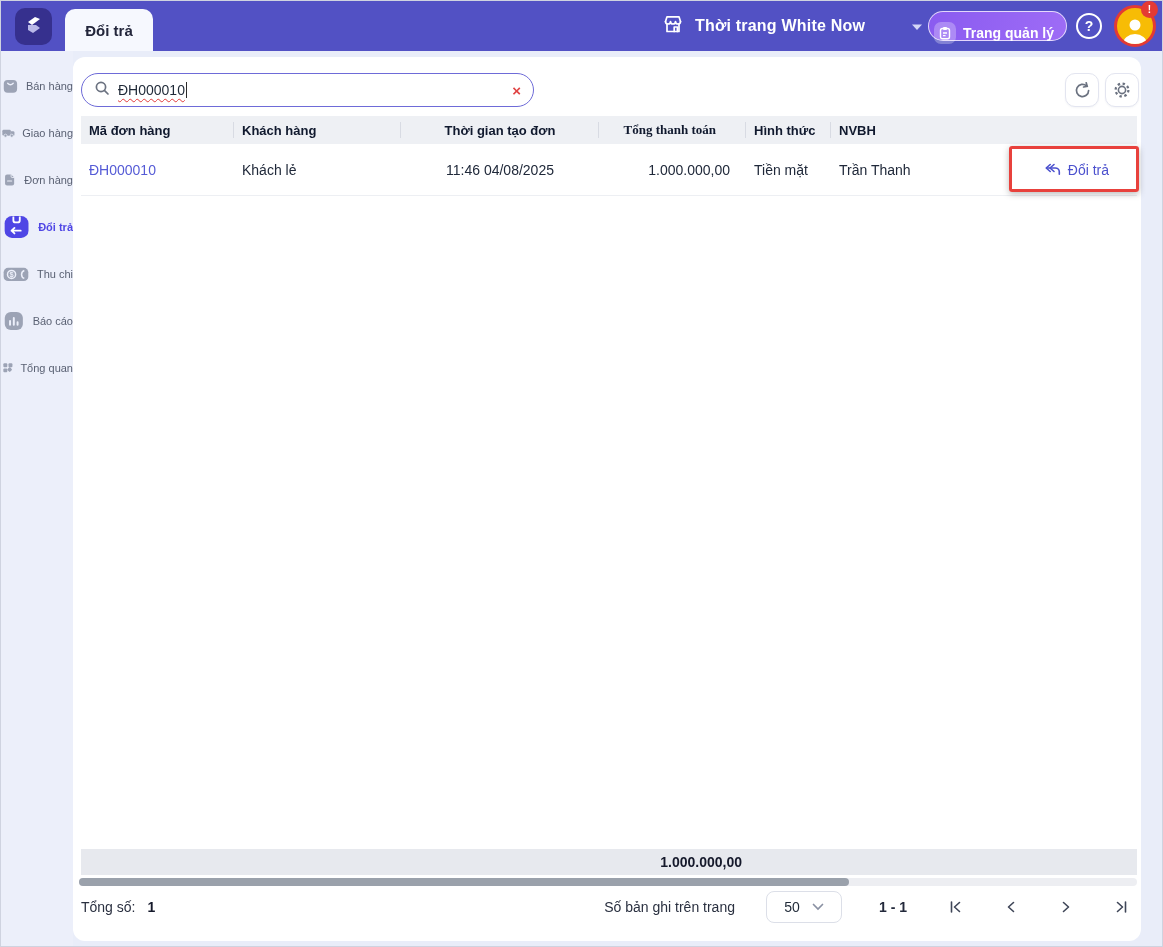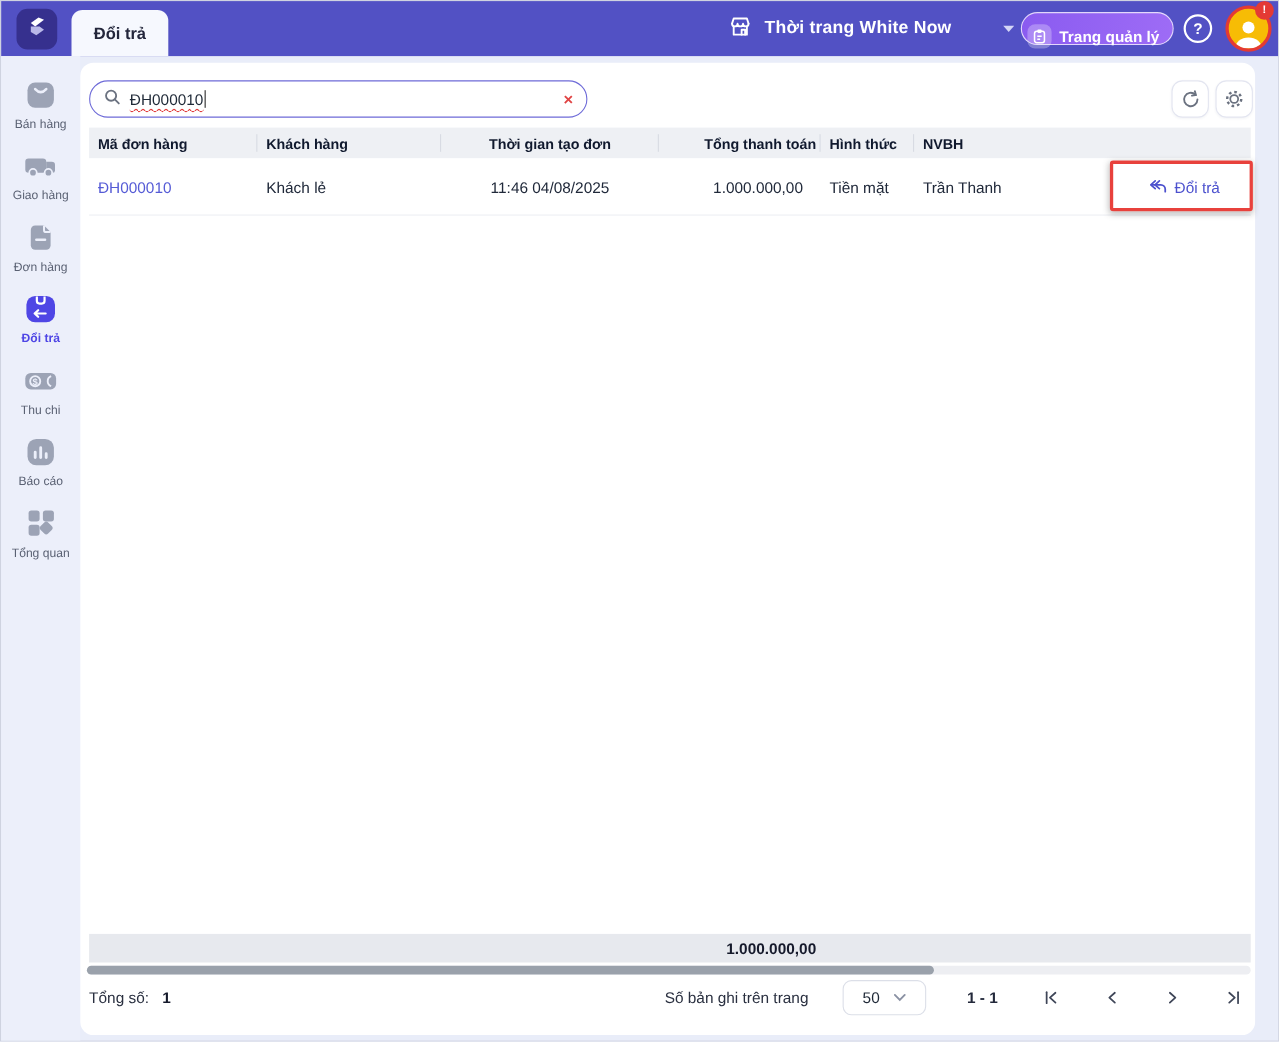--- a/index.html
+++ b/index.html
@@ -14,21 +14,21 @@
   .store-name { font-size:16px; font-weight:600; letter-spacing:.2px; }
   .store-caret { margin-left:36px; }
   .admin-btn { position:absolute; left:927px; top:10px; height:30px; padding:14px 12px 0 5px; border-radius:15px; border:1px solid rgba(255,255,255,.75); background:linear-gradient(100deg,#8A5BF0,#9E6CF6); display:flex; align-items:center; gap:7px; color:#fff; font-size:14px; font-weight:600; cursor:pointer; }
   .admin-icon-tile { width:22px; height:22px; border-radius:7px; background:rgba(255,255,255,.28); display:flex; align-items:center; justify-content:center; }
   .help-btn { position:absolute; left:1075px; top:12px; width:26px; height:26px; border-radius:50%; border:2px solid #fff; color:#fff; font-size:14px; font-weight:700; display:flex; align-items:center; justify-content:center; cursor:pointer; }
   .avatar { position:absolute; left:1113px; top:4px; width:42px; height:42px; border-radius:50%; background:#F7BC05; border:3px solid #E43A34; display:flex; align-items:flex-end; justify-content:center; overflow:hidden; cursor:pointer; }
   .avatar-badge { position:absolute; left:1140px; top:0; width:17px; height:17px; border-radius:50%; background:#E43A34; color:#fff; font-size:10px; font-weight:700; display:flex; align-items:center; justify-content:center; z-index:3; }
 
   
   .sidebar { position:absolute; left:0; top:50px; width:72px; height:897px; background:#ECEFFA; display:flex; flex-direction:column; align-items:center; padding-top:20px; gap:17px; }
-  .side-item { width:72px; display:flex; flex-direction:column; align-items:center; gap:6px; cursor:pointer; }
+  .side-item { width:72px; display:flex; flex-direction:row; align-items:center; gap:6px; cursor:pointer; }
   .side-label { font-size:11px; color:#5A6173; white-space:nowrap; }
   .side-item.active .side-label { color:#4F46E5; font-weight:700; }
 
   
   .panel { position:absolute; left:72px; top:56px; width:1068px; height:884px; background:#fff; border-radius:12px; }
 
   .search-box { position:absolute; left:8px; top:16px; width:453px; height:34px; border:1.5px solid #6E6BD8; border-radius:17px; display:flex; align-items:center; padding:0 12px; background:#fff; }
   .search-text { margin-left:8px; font-size:14px; color:#1F2937; text-decoration:underline wavy #E03B3B 1px; text-underline-offset:3px; }
   .caret-bar { display:inline-block; width:1px; height:16px; background:#2b2b2b; margin-left:1px; vertical-align:middle; }
   .search-clear { margin-left:auto; color:#E04444; font-size:15px; font-weight:700; cursor:pointer; line-height:1; }
@@ -36,21 +36,21 @@
   .tool-btn { position:absolute; top:16px; width:34px; height:34px; border-radius:10px; border:1px solid #E3E5F0; background:#fff; display:flex; align-items:center; justify-content:center; cursor:pointer; box-shadow:0 1px 2px rgba(40,50,90,.05); }
   .tool-btn.refresh { left:992px; }
   .tool-btn.settings { left:1032px; }
 
   
   .table { position:absolute; left:8px; top:59px; width:1056px; }
   .tgrid { display:grid; grid-template-columns:153px 167px 198px 147px 85px 107px 199px; }
   .thead { background:#EEF0F4; height:28px; }
   .th { position:relative; display:flex; align-items:center; font-size:13px; font-weight:700; color:#10192E; padding:0 8px; }
   .th:not(:last-child)::after { content:""; position:absolute; right:0; top:6px; height:16px; width:1px; background:#D8DBE3; }
-  .th.center { justify-content:center; } .th.right { justify-content:flex-end; padding-right:4px; }
+  .th.center { justify-content:center; } .th.right { justify-content:flex-end; padding-right:30px;font-family:Liberation Serif, serif; }
   .th.right-lg { justify-content:flex-end; padding-right:34px; }
   .trow { height:52px; border-bottom:1px solid #EDEFF3; background:#fff; }
   .td { display:flex; align-items:center; font-size:14px; color:#20293A; padding:0 8px; }
   .td.center { justify-content:center; } .td.right { justify-content:flex-end; padding-right:16px; }
   .td.right-lg { justify-content:flex-end; padding-right:28px; }
   .order-link { color:#555BD6; cursor:pointer; }
   .action-link { display:flex; align-items:center; gap:7px; color:#4C51CE; font-size:14px; cursor:pointer; }
 
   .annotation { position:absolute; left:936px; top:89px; width:130px; height:46px; border:3px solid #E8413C; border-radius:3px; box-shadow:0 2px 6px rgba(60,60,60,.35); pointer-events:none; }
 

